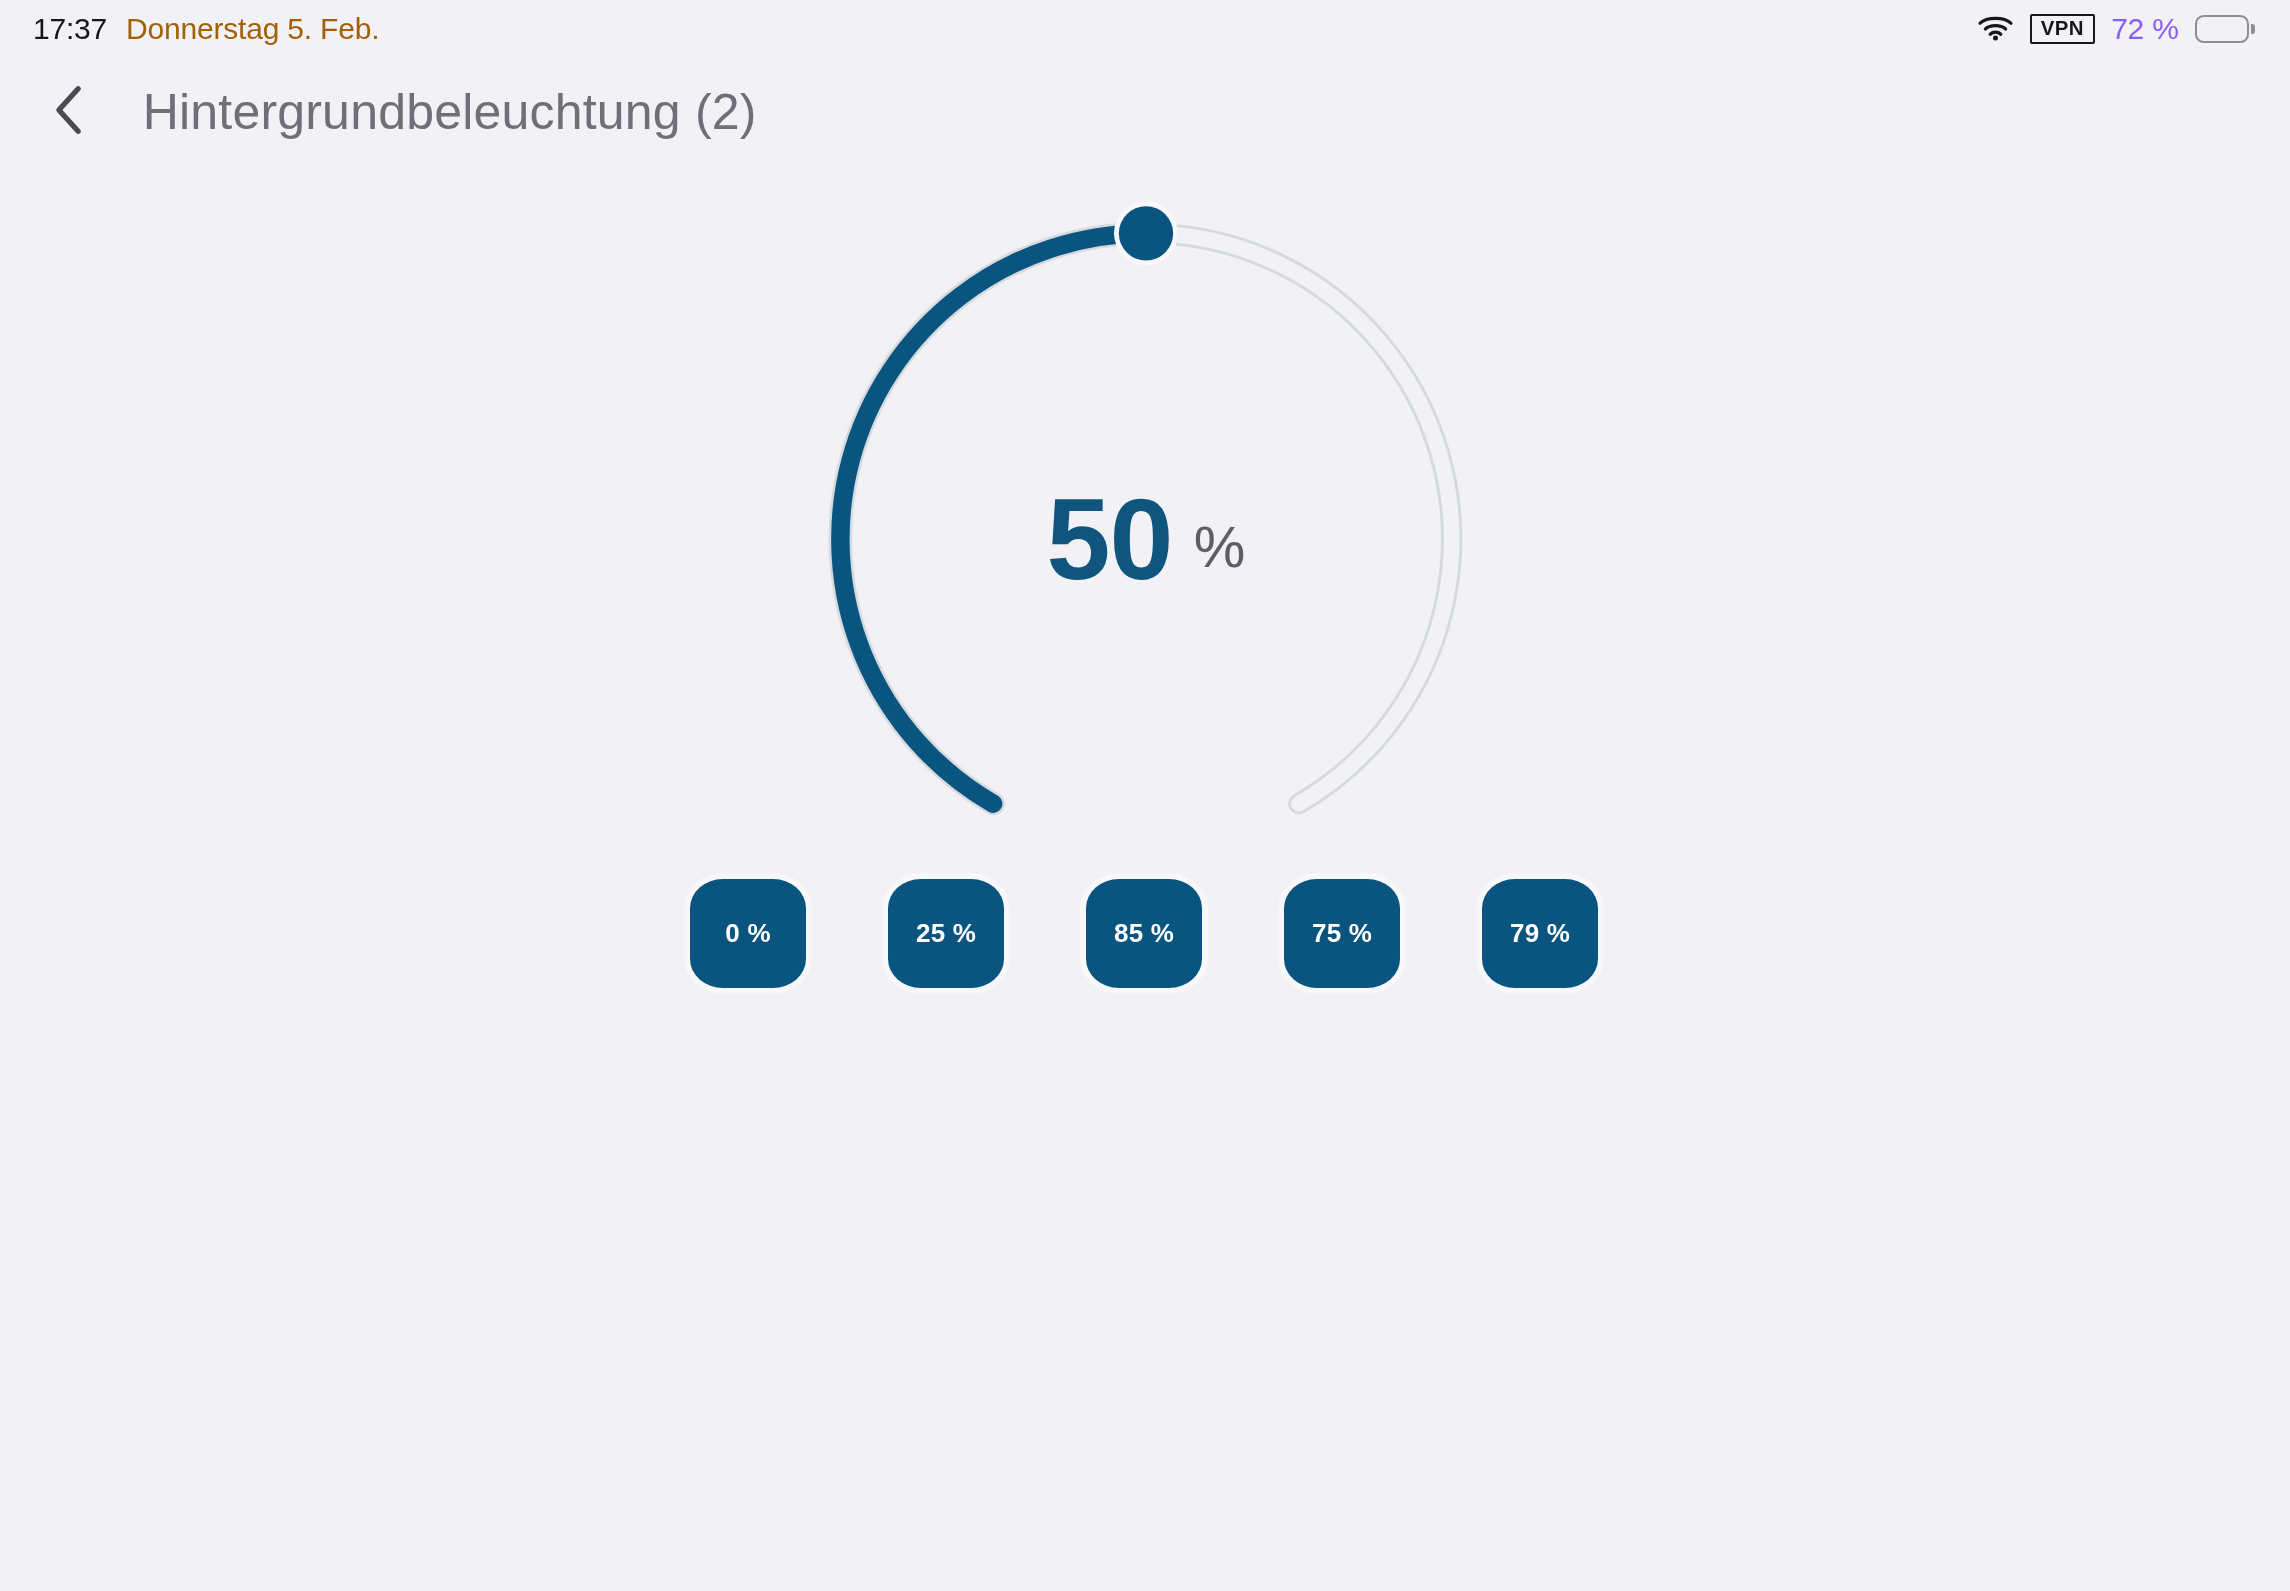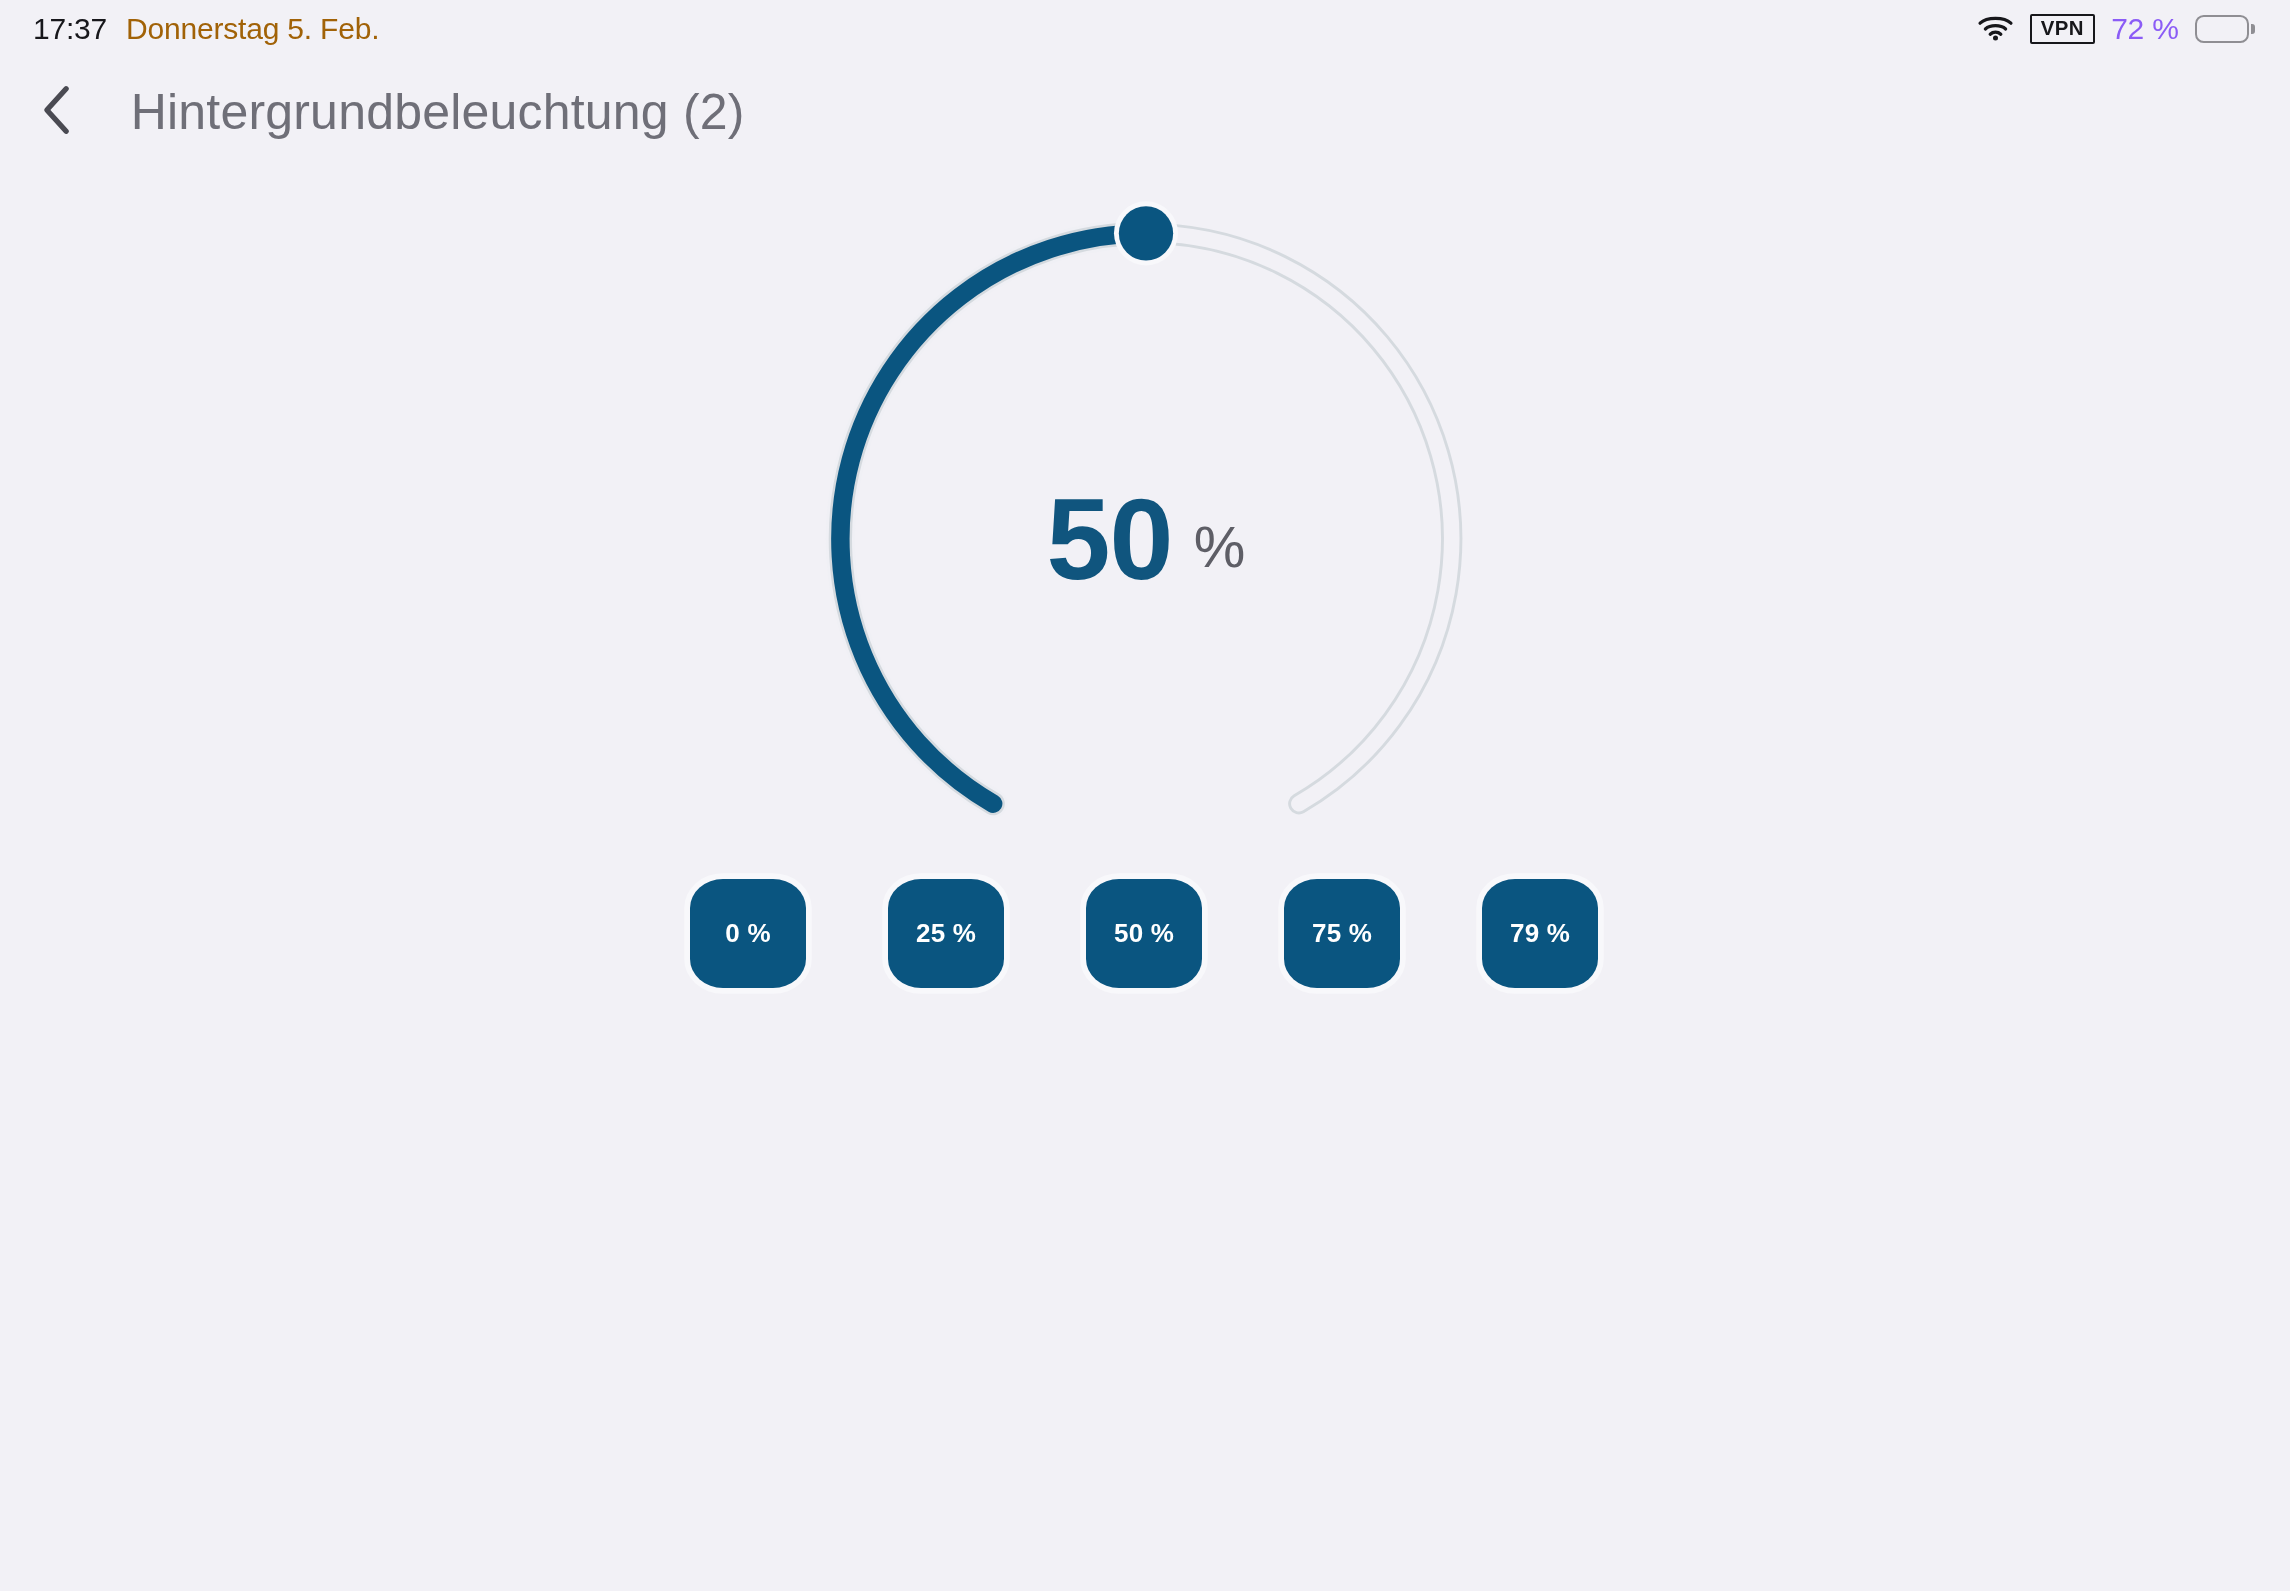--- a/index.html
+++ b/index.html
@@ -86,21 +86,21 @@
   .battery-nub {
     width: 3.9px;
     height: 10.7px;
     background: rgba(23,23,27,0.45);
     border-radius: 0 2.9px 2.9px 0;
   }
 
   
   #header {
     position: absolute;
-    top: 58px; left: 0;
+    top: 58px; left: 12px;
     width: 2170px;
     height: 107px;
     display: flex;
     align-items: center;
   }
   #back-button {
     width: 93px;
     height: 93px;
     margin-left: 9.7px;
     display: flex;
@@ -236,17 +236,17 @@
   </svg>
   <div id="gauge-readout">
     <span id="gauge-value">50</span>
     <span id="gauge-unit">%</span>
   </div>
 </div>
 
 <div id="presets">
   <div class="preset-button">0 %</div>
   <div class="preset-button">25 %</div>
-  <div class="preset-button">50 %</div>
+  <div class="preset-button">85 %</div>
   <div class="preset-button">75 %</div>
   <div class="preset-button">79 %</div>
 </div>
 
 
 </body></html>

